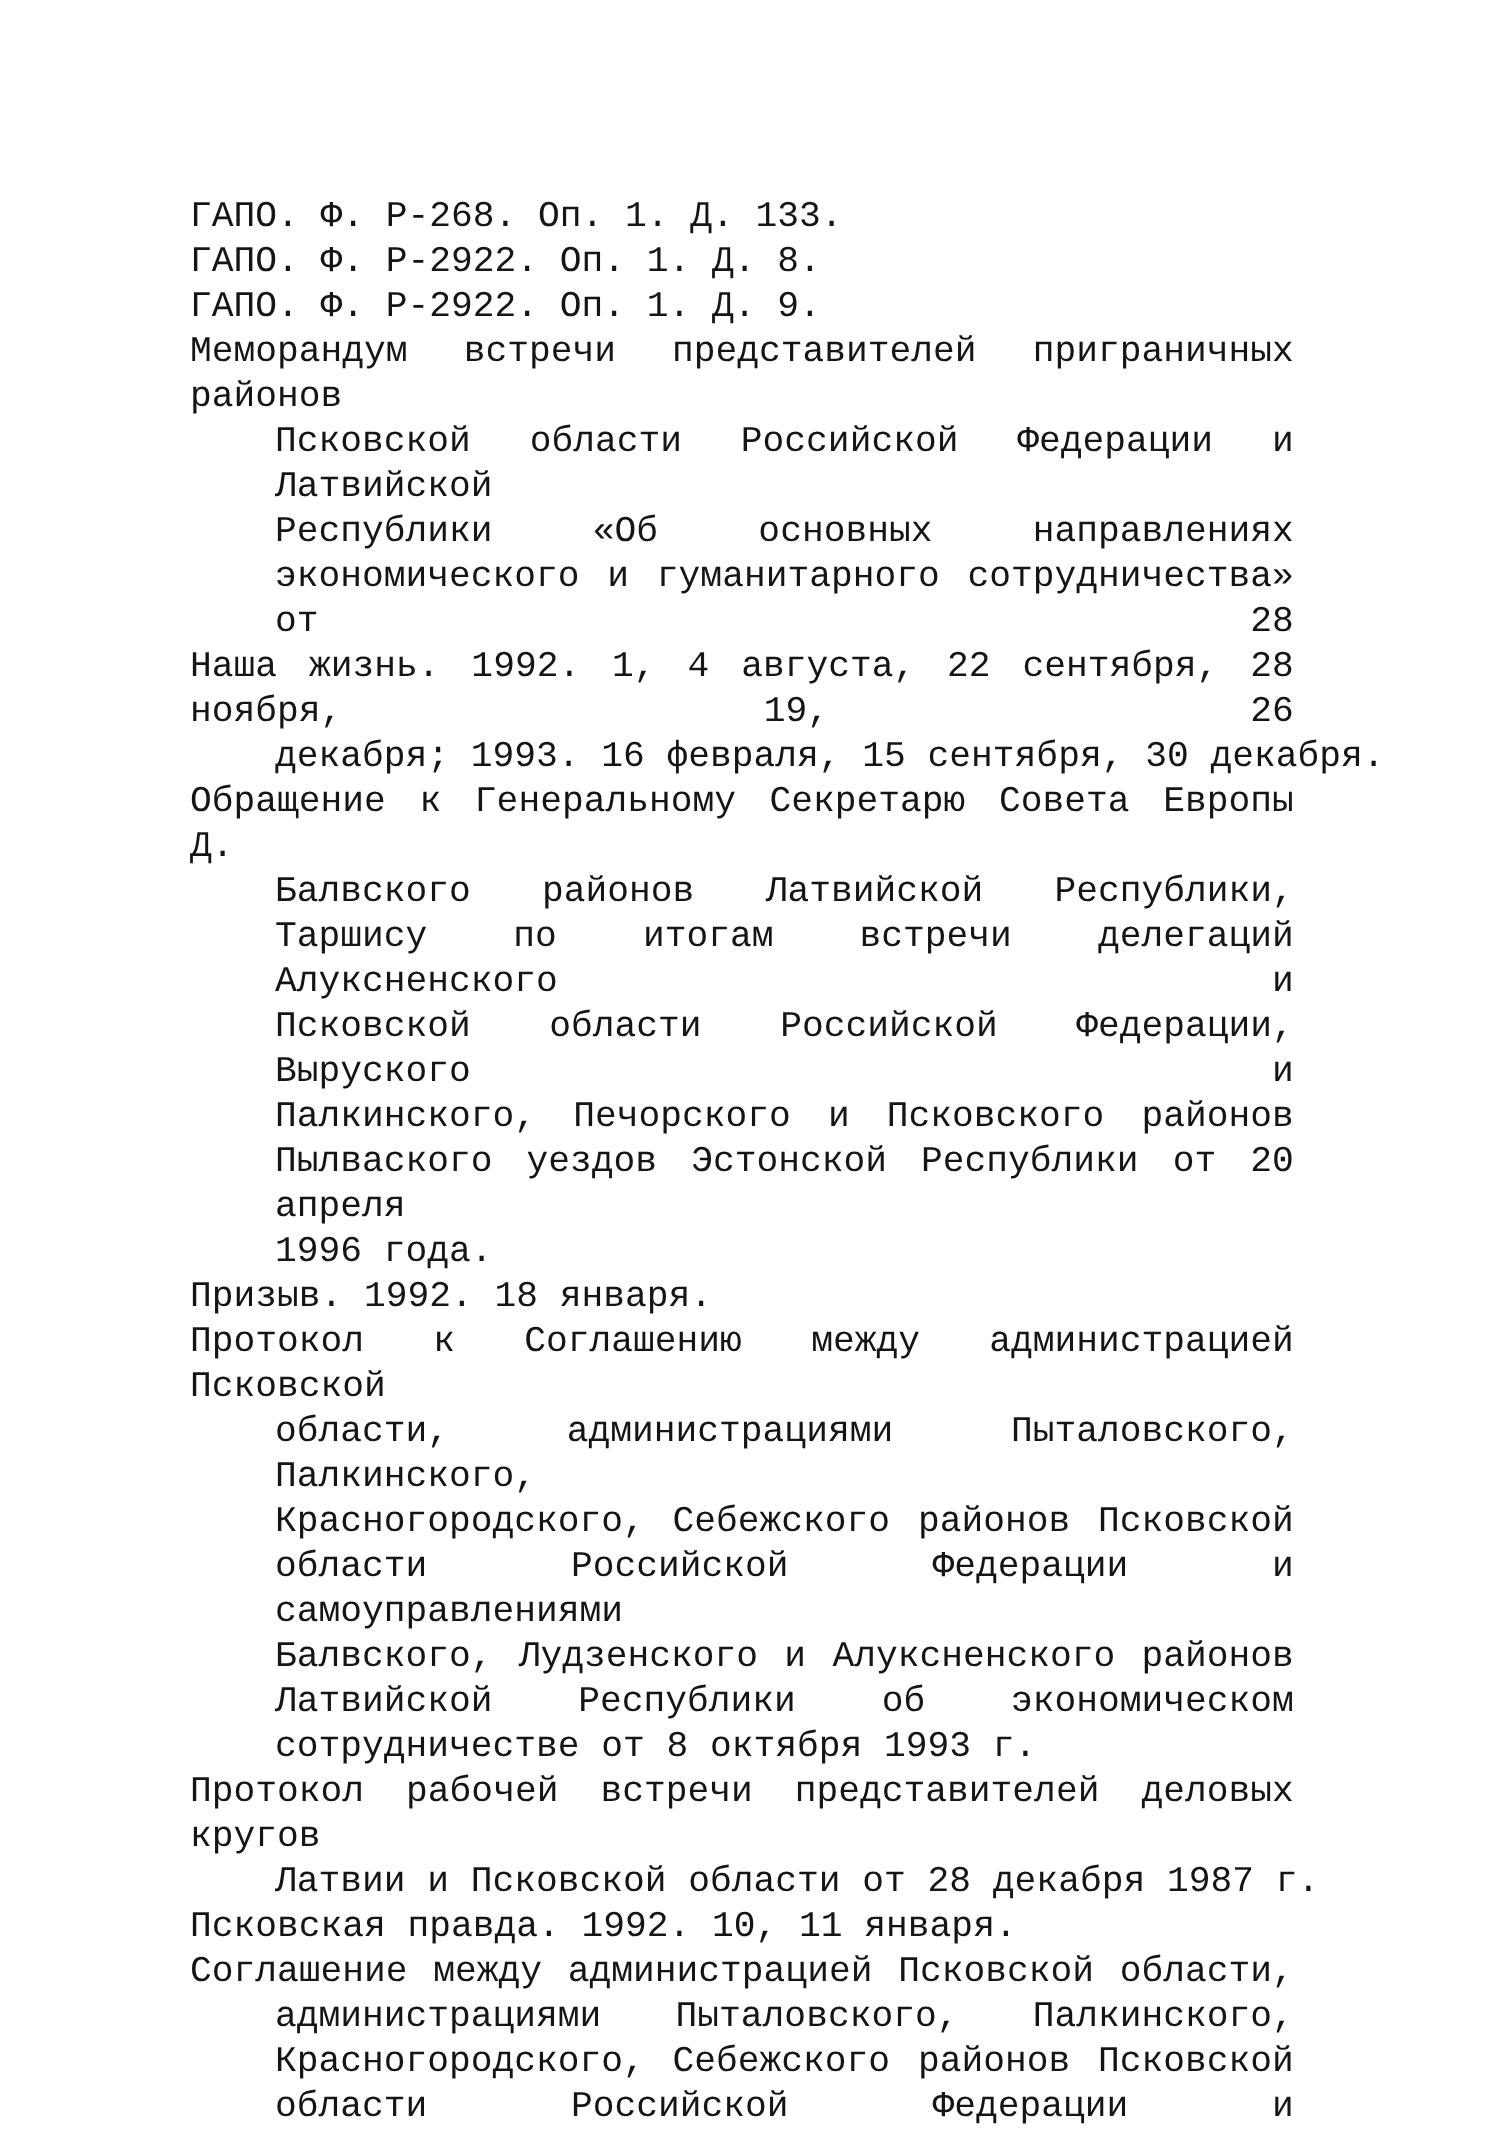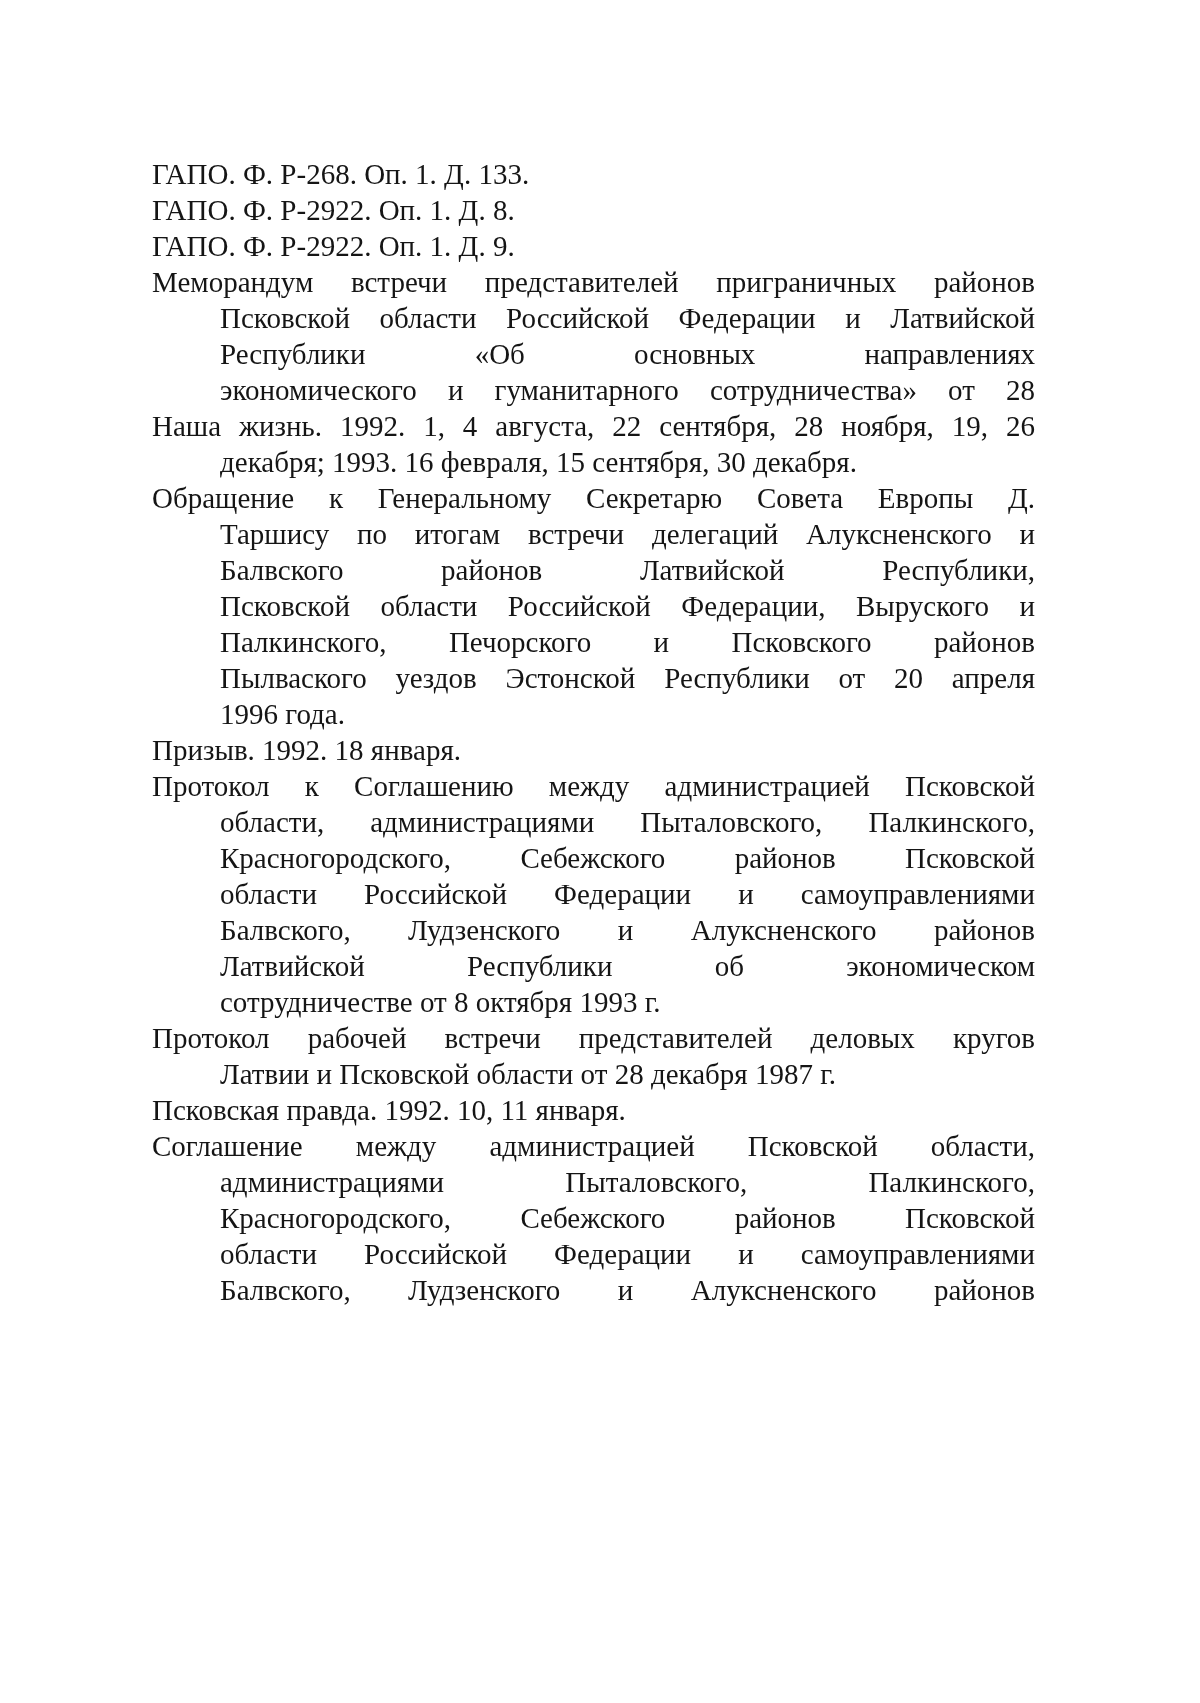--- a/index.html
+++ b/index.html
@@ -18,20 +18,21 @@
   }
   .textblock {
     position: absolute;
     left: 152px;
     top: 156px;
     width: 883px;
   }
   .entry {
     margin: 0;
     padding: 0;
+    font-family: Liberation Mono, monospace;
   }
   .line {
     font-size: 29px;
     line-height: 36px;
     white-space: nowrap;
     text-align: left;
   }
   .line.fill {
     white-space: normal;
     text-align: justify;
@@ -60,22 +61,22 @@
         <div class="line indent fill">Псковской области Российской Федерации и Латвийской</div>
         <div class="line indent fill">Республики «Об основных направлениях</div>
         <div class="line indent fill">экономического и гуманитарного сотрудничества» от 28</div>
       </div>
       <div class="entry">
         <div class="line fill">Наша жизнь. 1992. 1, 4 августа, 22 сентября, 28 ноября, 19, 26</div>
         <div class="line indent">декабря; 1993. 16 февраля, 15 сентября, 30 декабря.</div>
       </div>
       <div class="entry">
         <div class="line fill">Обращение к Генеральному Секретарю Совета Европы Д.</div>
+        <div class="line indent fill">Балвского районов Латвийской Республики,</div>
         <div class="line indent fill">Таршису по итогам встречи делегаций Алуксненского и</div>
-        <div class="line indent fill">Балвского районов Латвийской Республики,</div>
         <div class="line indent fill">Псковской области Российской Федерации, Выруского и</div>
         <div class="line indent fill">Палкинского, Печорского и Псковского районов</div>
         <div class="line indent fill">Пылваского уездов Эстонской Республики от 20 апреля</div>
         <div class="line indent">1996 года.</div>
       </div>
       <div class="entry">
         <div class="line">Призыв. 1992. 18 января.</div>
       </div>
       <div class="entry">
         <div class="line fill">Протокол к Соглашению между администрацией Псковской</div>

